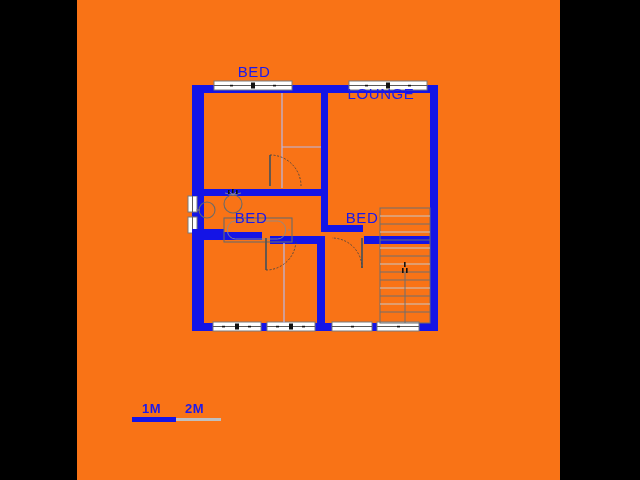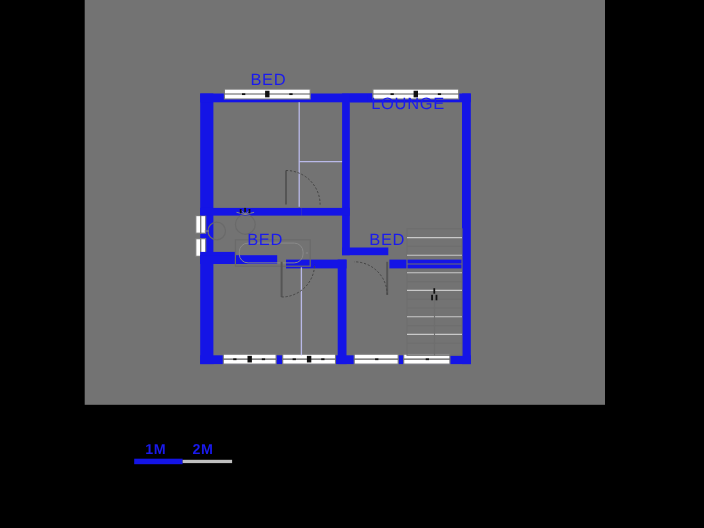--- a/index.html
+++ b/index.html
@@ -14,25 +14,25 @@
     font-family: "Liberation Sans", sans-serif;
   }
   #stage {
     position: relative;
     width: 640px;
     height: 480px;
     background: #000000;
   }
   #canvas {
     position: absolute;
-    left: 64px;
+    left: 74px;
     top: 0px;
     width: 486px;
-    height: 368px;
-    background: #737373;
+    height: 480px;
+    background: #f97316;
   }
   #plan-svg {
     position: absolute;
     left: 0;
     top: 0;
     width: 486px;
     height: 480px;
     display: block;
   }
   .room-label {

